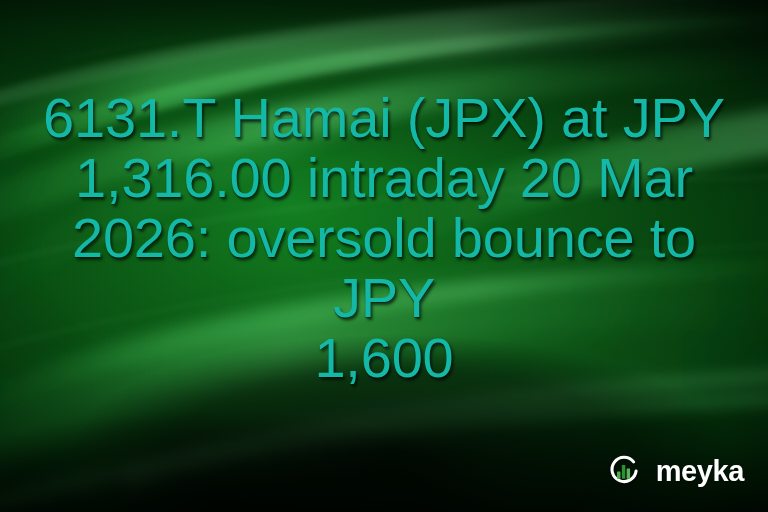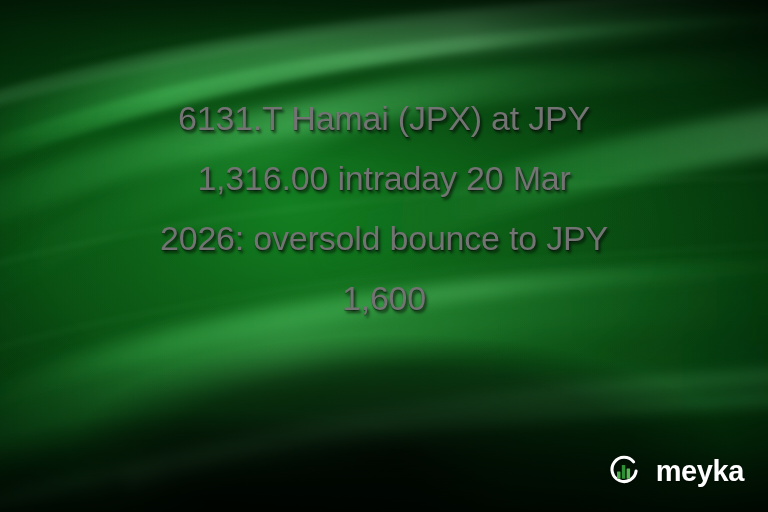--- a/index.html
+++ b/index.html
@@ -65,22 +65,22 @@
     left: 0;
     right: 0;
     top: 88px;
     padding: 0 26px;
     text-align: center;
     z-index: 5;
   }
 
   .headline {
     margin: 0;
-    color: #737373;
-    font-size: 34px;
+    color: #14b8a6;
+    font-size: 56px;
     font-weight: 400;
     line-height: 60px;
     letter-spacing: -0.2px;
     text-shadow:
       2px 3px 3px rgba(0,0,0,0.62),
       0 1px 1px rgba(0,0,0,0.45);
     white-space: pre-line;
   }
 
   

